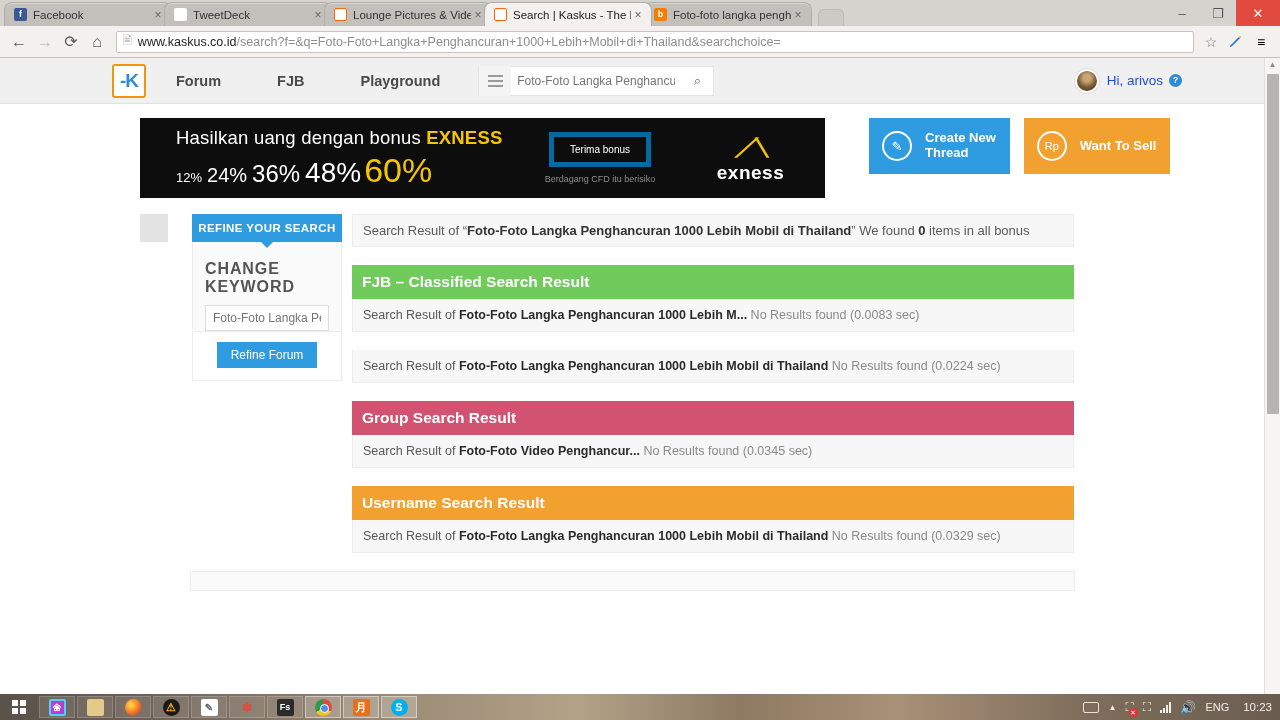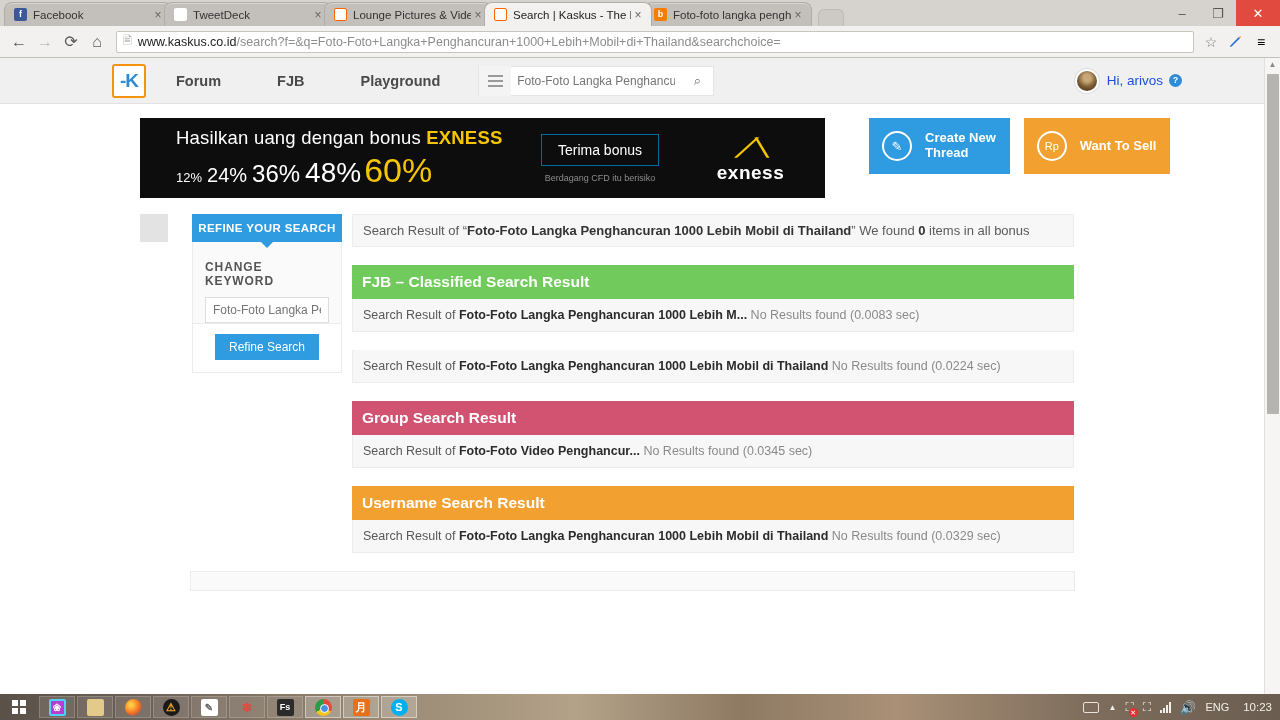--- a/index.html
+++ b/index.html
@@ -101,21 +101,21 @@
   .banner { width: 685px; height: 80px; background: #0d0d0d; display: flex;
             align-items: center; position: relative; color: #fff; }
   .bn-left { padding-left: 36px; width: 370px; }
   .bn-l1 { font-size: 18.5px; font-weight: 300; letter-spacing: .2px; }
   .bn-l1 b { color: #f5c600; font-weight: 600; }
   .bn-l2 { margin-top: 2px; display: flex; align-items: baseline; }
   .bn-l2 span { color: #fff; font-weight: 300; }
   .p1 { font-size: 13px; } .p2 { font-size: 20px; margin-left:5px;} .p3 { font-size: 24px; margin-left:5px;}
   .p4 { font-size: 28px; margin-left:5px;} .p5 { font-size: 34px !important; color: #f5c600 !important; margin-left:3px; }
   .bn-mid { width: 180px; text-align: center; }
-  .bn-btn { display: inline-block; border: 1px solid #0369a1; padding: 7px 16px; font-size: 14px; color: #fff; }
+  .bn-btn { display: inline-block; border: 5px solid #0369a1; padding: 7px 16px; font-size: 10px; color: #fff; }
   .bn-disc { font-size: 9px; color: #8d8d8d; margin-top: 7px; }
   .bn-right { flex: 1; text-align: center; padding-right: 14px; }
   .ex-mark { font-size: 26px; color: #f5c600; font-weight: bold; font-style: italic; letter-spacing: -3px; }
   .ex-name { font-size: 19px; font-weight: bold; letter-spacing: .5px; margin-top: -2px; }
 
   .actbtns { display: flex; margin-left: 44px; }
   .actbtn { height: 56px; display: flex; align-items: center; color: #fff; }
   .actbtn .ico { width: 56px; display: flex; align-items: center; justify-content: center; font-size: 18px; }
   .circ { width: 30px; height: 30px; border: 2px solid #fff; border-radius: 50%;
           display: flex; align-items: center; justify-content: center; font-size: 13px; }
@@ -128,21 +128,21 @@
   .content { display: flex; padding: 16px 0 0 140px; }
   .leftcol { width: 52px; }
   .grayblock { width: 28px; height: 28px; background: #e3e3e3; }
   .refinecol { width: 150px; }
   .refinetab { background: #2f9be0; color: #fff; text-align: center; font-size: 11.5px;
                font-weight: bold; letter-spacing: .4px; padding: 8px 0; position: relative; }
   .refinetab:after { content: ""; position: absolute; left: 50%; bottom: -6px; margin-left: -6px;
                      border-left: 6px solid transparent; border-right: 6px solid transparent;
                      border-top: 6px solid #2f9be0; }
   .refinebody { background: #fafafa; border: 1px solid #ececec; border-top: none; padding: 18px 12px 0; }
-  .ckey { font-size: 12px; font-weight: bold; color: #555; letter-spacing: .9px; }
+  .ckey { font-size: 16px; font-weight: bold; color: #555; letter-spacing: .9px; }
   .ckinput { width: 100%; height: 26px; margin-top: 9px; border: 1px solid #ddd; background: #fff;
              font-size: 12px; color: #b6b6b6; padding: 0 7px; outline: none;
              font-family: "Liberation Sans", sans-serif; }
   .refinefoot { background: #fff; border: 1px solid #ececec; border-top: none; padding: 10px 0 12px;
                 text-align: center; }
   .refinebtn { background: #2f9be0; color: #fff; border: none; font-size: 12px; padding: 6px 14px;
                font-family: "Liberation Sans", sans-serif; cursor: pointer; }
 
   .rescol { flex: 1; margin-left: 10px; padding-right: 190px; }
   .resbar { background: #f7f7f7; border: 1px solid #ececec; padding: 8px 10px; font-size: 13px;
@@ -338,21 +338,21 @@
           <div class="grayblock"></div>
         </div>
 
         <div class="refinecol">
           <div class="refinetab">REFINE YOUR SEARCH</div>
           <div class="refinebody">
             <div class="ckey">CHANGE KEYWORD</div>
             <input class="ckinput" placeholder="Foto-Foto Langka Pe" style="">
           </div>
           <div class="refinefoot">
-            <button class="refinebtn">Refine Search</button>
+            <button class="refinebtn">Refine Forum</button>
           </div>
         </div>
 
         <div class="rescol">
           <div class="resbar">
             <span>Search Result of “</span><b>Foto-Foto Langka Penghancuran 1000 Lebih Mobil di Thailand</b><span>” We found </span><b>0</b><span> items in all bonus</span>
           </div>
 
           <div class="block">
             <div class="bhead g-green">FJB – Classified Search Result</div>

